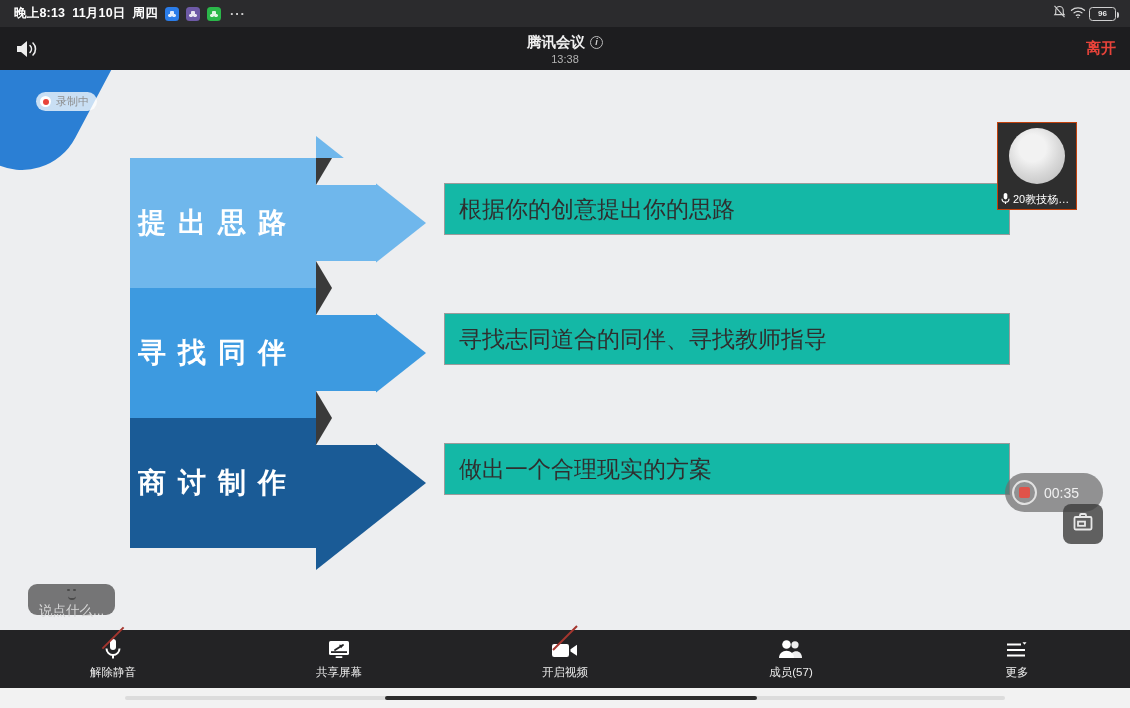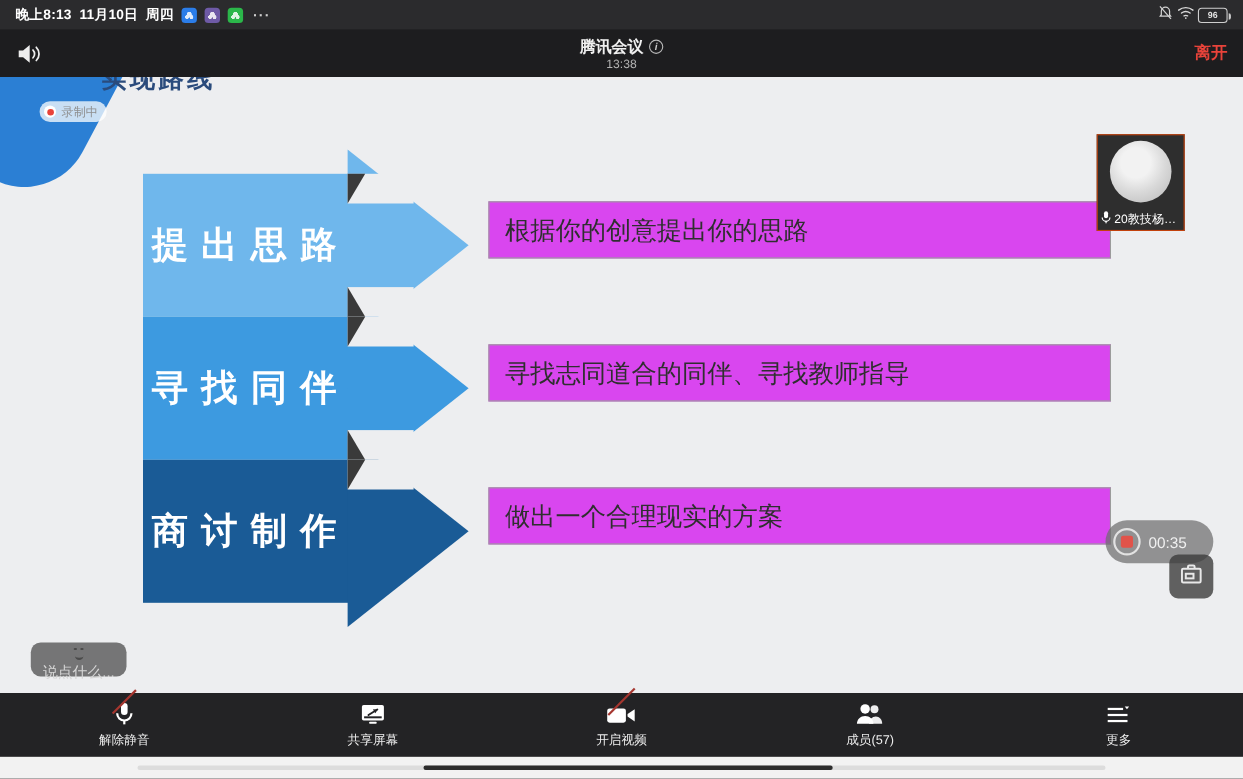--- a/index.html
+++ b/index.html
@@ -85,40 +85,40 @@
   .arrow{
     position:absolute; left:0; top:0; width:300px; height:130px;
     display:flex; align-items:center;
   }
   .arrow .body{ position:absolute; left:0; top:0; width:190px; height:130px; }
   .arrow .head{
     position:absolute; left:186px; top:-22px; width:0;height:0;
     border-top:87px solid transparent; border-bottom:87px solid transparent;
   }
   .arrow .lbl{
-    position:relative; z-index:3; color:#fff; font-size:33px; font-weight:bold;
+    position:relative; z-index:3; color:#fff; font-size:28px; font-weight:bold;
     letter-spacing:12px; padding-left:8px; white-space:nowrap;
   }
   .a1 .body{ background:#6fb7ec; } .a1 .head{ border-left:110px solid #6fb7ec; }
   .a2 .body{ background:#3d9ae0; } .a2 .head{ border-left:110px solid #3d9ae0; }
   .a3 .body{ background:#1a5b96; } .a3 .head{ border-left:110px solid #1a5b96; }
   .notch{
     position:absolute; left:186px; width:60px; height:27px; background:#edeef0; z-index:4;
   }
   .notch.top{ top:0; }
   .notch.bot{ bottom:0; }
   .notch:before{
     content:""; position:absolute; left:0; top:0; width:0;height:0;
     border-left:16px solid #3a3a3a; border-bottom:27px solid transparent;
   }
   .notch.bot:before{ border-bottom:none; border-top:27px solid transparent; }
 
   .tbox{
     position:absolute; left:314px; top:25px; width:566px; height:52px;
-    border:1.4px solid #9b9b9b; background:#d946ef;
+    border:1.4px solid #9b9b9b; background:#14b8a6;
     display:flex; align-items:center; padding-left:14px;
     font-size:23px; color:#2f2f2f;
   }
 
   
   .chatbar{
     position:absolute; left:28px; bottom:17px;
     background:rgba(70,70,70,.72); border-radius:9px;
     height:31px; display:flex; align-items:center; padding:0 11px; gap:9px;flex-direction:column;
   }
@@ -236,21 +236,20 @@
       <span class="info-i">i</span>
     </div>
     <div class="title-sub">13:38</div>
   </div>
   <div class="leave">离开</div>
 </div>
 
 <div class="stage">
   <div class="corner-deco2"></div>
   <div class="corner-deco"></div>
-  <div class="slide-title">实现路线</div>
 
   <div class="rec-badge">
     <span class="rec-dot">
         <i></i>
       </span>
     <span>录制中</span>
   </div>
 
   <div class="flow">
 

